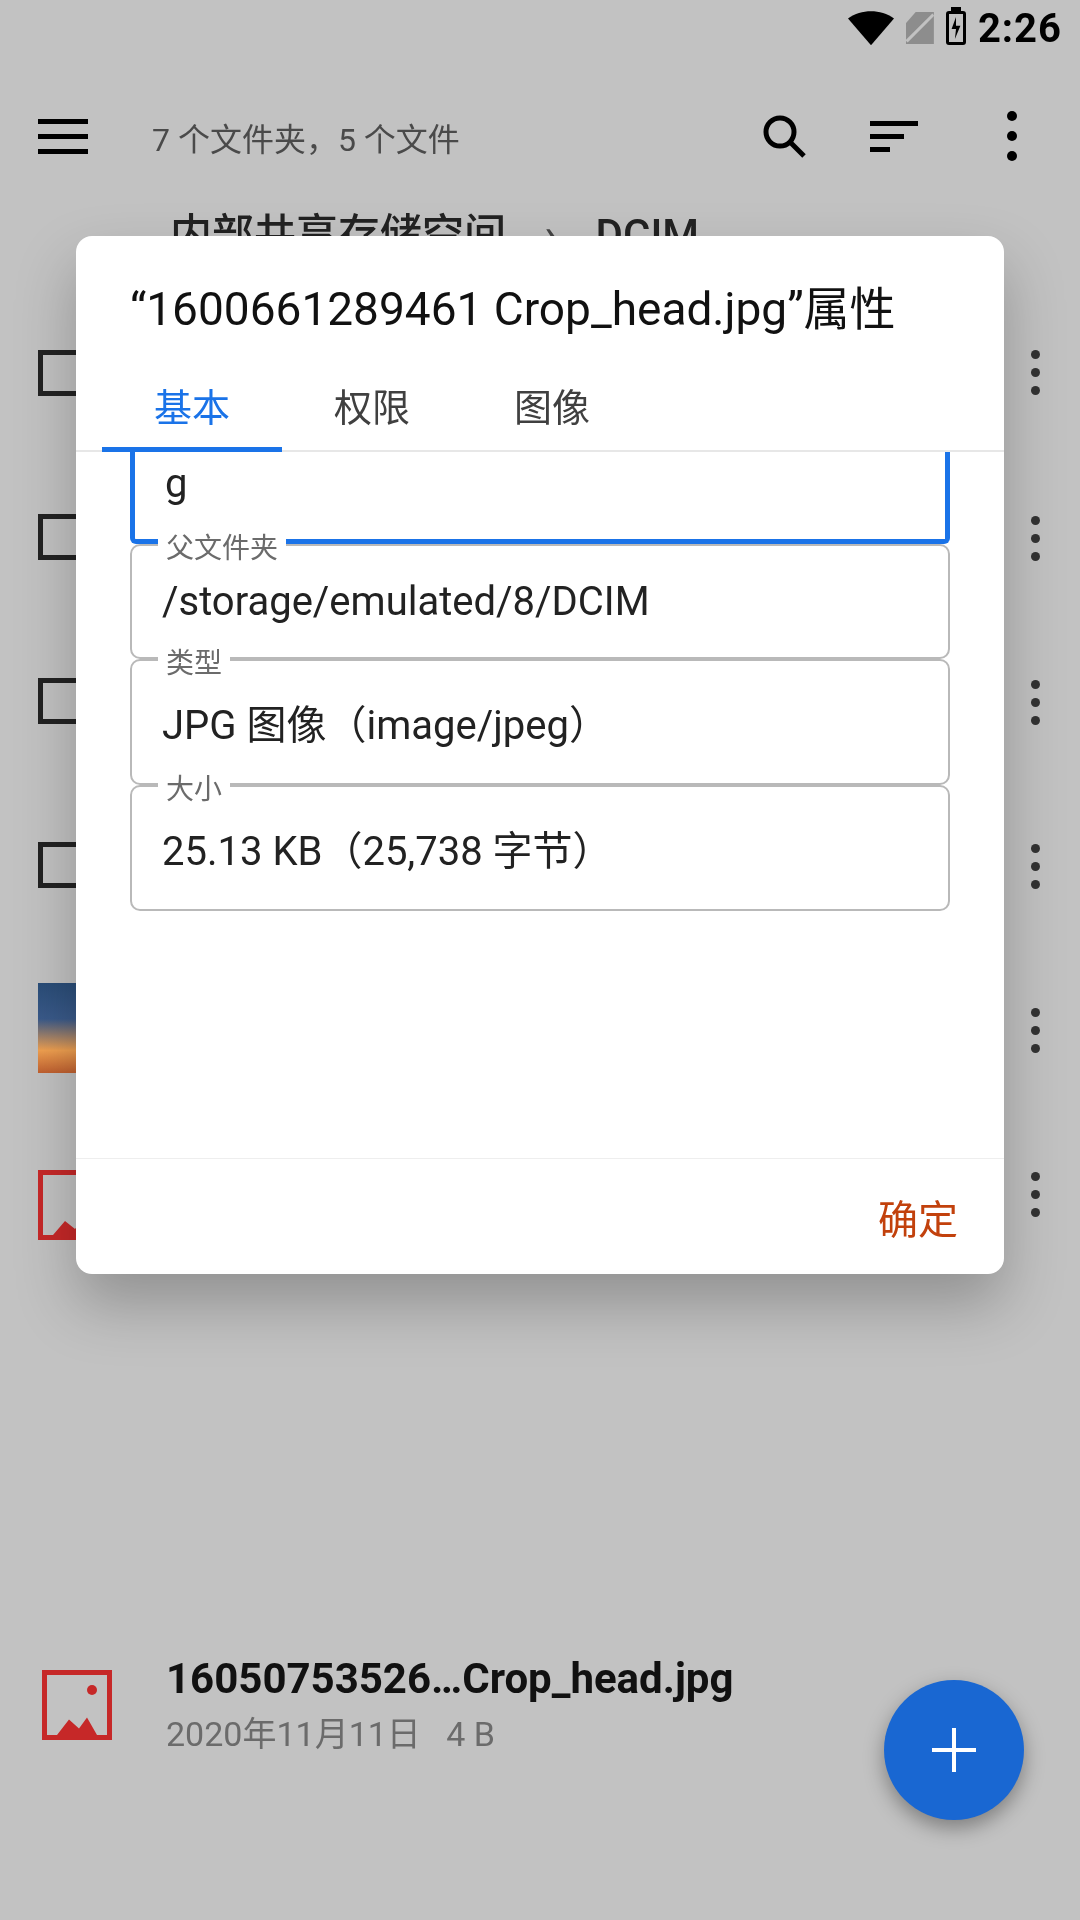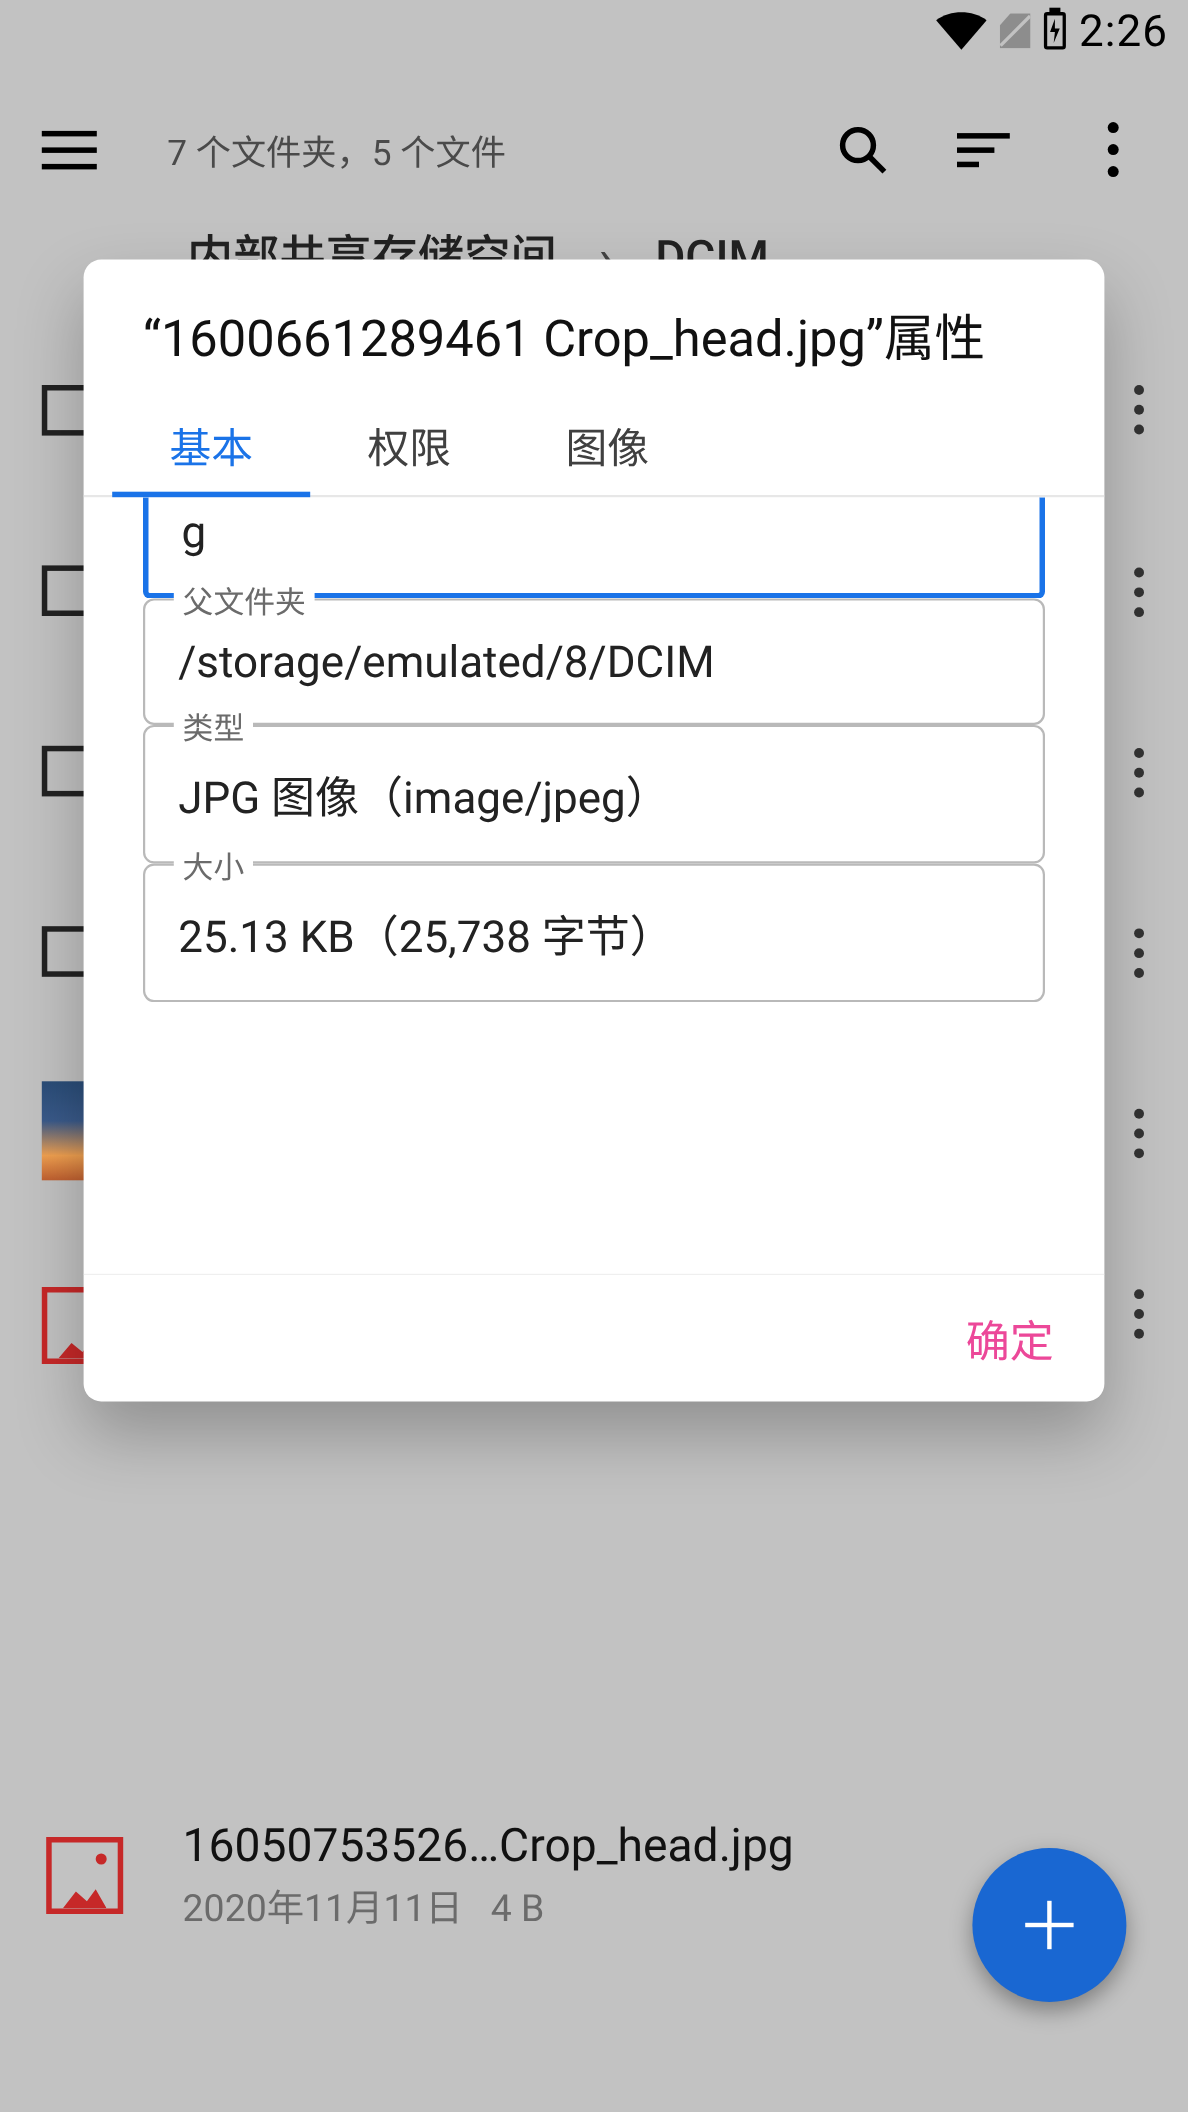--- a/index.html
+++ b/index.html
@@ -6,21 +6,21 @@
 html, body { width: 1080px; height: 1920px; overflow: hidden; }
 body { background: #c2c2c2; position: relative; }
 
 
 .status-bar { position: absolute; top: 0; left: 0; right: 0; height: 56px; display: flex; justify-content: flex-end; align-items: center; padding-right: 18px; gap: 12px; }
 .status-bar .sim { width: 28px; height: 32px; background: #8d8d8d; clip-path: polygon(35% 0, 100% 0, 100% 100%, 0 100%, 0 35%); position: relative; }
 .status-bar .sim::after { content:""; position:absolute; left:50%; top:50%; width:38px; height:3px; background:#c2c2c2; transform: translate(-50%,-50%) rotate(-45deg);}
 .status-bar .batt { width: 20px; height: 34px; border: 3px solid #000; border-radius: 3px; position: relative; display:flex; align-items:center; justify-content:center;}
 .status-bar .batt::before { content:""; position:absolute; top:-7px; left:50%; transform:translateX(-50%); width:10px; height:4px; background:#000;}
 .status-bar .batt svg { width: 12px; height: 22px; }
-.status-bar .time { font-size: 40px; font-weight: 400; color: #000; letter-spacing: 1px; }
+.status-bar .time { font-size: 40px; font-weight: 700; color: #000; letter-spacing: 1px; }
 
 
 .app-bar { position: absolute; top: 56px; left: 0; right: 0; height: 160px; display: flex; align-items: center; padding: 0 18px 0 38px; }
 .app-bar .menu-btn { width: 72px; display:flex; flex-direction:column; gap:10px; }
 .app-bar .menu-btn span { display:block; height:5px; width:50px; background:#000; }
 .app-bar .titles { margin-left: 42px; flex: 1; }
 .app-bar .title { font-size: 50px; font-weight: 500; color: #000; }
 .app-bar .subtitle { font-size: 32px; color: #4a4a4a; margin-top: 2px; }
 .app-bar .actions { display:flex; align-items:center; gap: 58px; margin-right: 22px; }
 .app-bar .icon-btn { width: 56px; height: 56px; display:flex; align-items:center; justify-content:center; }
@@ -51,21 +51,21 @@
 
 .thumb-row { position:absolute; top: 983px; left:38px; width: 74px; height: 90px; background: linear-gradient(180deg,#2a4d78 0%, #3a5a8a 40%, #f0a050 75%, #c06030 100%); }
 .side-dots.d0{top:350px;} .side-dots.d1{top:516px;} .side-dots.d2{top:680px;} .side-dots.d3{top:844px;} .side-dots.d4{top:1008px;} .side-dots.d5{top:1172px;}
 
 
 .file-row { position:absolute; bottom: 164px; left: 38px; right: 38px; display:flex; align-items:center; }
 .file-row .imgicon { width: 70px; height: 70px; border: 5px solid #c62828; display:flex; align-items:flex-end; justify-content:center; position:relative; margin-left:4px;}
 .file-row .imgicon::before { content:""; position:absolute; top:10px; right:10px; width:10px; height:10px; border-radius:50%; background:#c62828;}
 .file-row .imgicon::after { content:""; width:40px; height:22px; background:#c62828; clip-path: polygon(0 100%, 30% 30%, 55% 70%, 75% 20%, 100% 100%);}
 .file-row .ftitles { margin-left: 54px; flex:1; overflow:hidden;}
-.file-row .fname { font-size: 42px; color:#111; white-space:nowrap; overflow:hidden; text-overflow:ellipsis; font-weight:400;}
+.file-row .fname { font-size: 42px; color:#111; white-space:nowrap; overflow:hidden; text-overflow:ellipsis; font-weight:700;}
 .file-row .fmeta { font-size: 34px; color:#6b6b6b; margin-top:4px;}
 
 
 .fab { position:absolute; bottom: 100px; right: 56px; width: 140px; height: 140px; border-radius: 50%; background:#1967d2; display:flex; align-items:center; justify-content:center; box-shadow: 0 8px 20px rgba(0,0,0,0.35);}
 .fab::before, .fab::after { content:""; position:absolute; background:#fff;}
 .fab::before { width:44px; height:4px;}
 .fab::after { width:4px; height:44px;}
 .dialog { position:absolute; top: 236px; left: 76px; right: 76px; bottom: 646px; background:#fff; border-radius: 16px; box-shadow: 0 30px 60px rgba(0,0,0,0.25); display:flex; flex-direction:column; overflow:hidden;}
 .dialog-title { padding: 44px 54px 20px; font-size: 46px; font-weight: 400; color:#111; line-height:1.3; word-break:break-word;}
 .tabs { display:flex; height: 92px; border-bottom: 2px solid #e7e7e7;}
@@ -79,21 +79,21 @@
 
 .dialog-body { flex:1; overflow:hidden; padding: 0 54px; }
 
 .field { position: relative; }
 .field .box { border: 2px solid #b9b9b9; border-radius: 10px; padding: 32px 30px; font-size: 40px; color:#222; min-height: 108px; display:flex; align-items:center;}
 .field .label { position:absolute; top:-18px; left:28px; background:#fff; padding: 0 8px; font-size: 28px; color:#6b6b6b;}
 .field.first { margin-top: 0; }
 .field.first .box { border: 5px solid #1a73e8; border-top:none; border-radius: 0 0 6px 6px; min-height:80px; padding-top:8px; }
 
 .dialog-actions { border-top: 1px solid #eee; height: 116px; display:flex; align-items:center; justify-content:flex-end; padding-right: 46px;}
-.dialog-actions .btn { font-size: 40px; color:#ec4899; font-weight:400; }
+.dialog-actions .btn { font-size: 40px; color:#c2410c; font-weight:400; }
 </style>
 </head>
 <body>
 
 <div class="status-bar">
   <svg width="46" height="36" viewBox="0 0 24 18">
       <path d="M12 18 L24 4 C17 -1 7 -1 0 4 Z" fill="#000"></path>
     </svg>
   <div class="sim"></div>
   <div class="batt">

